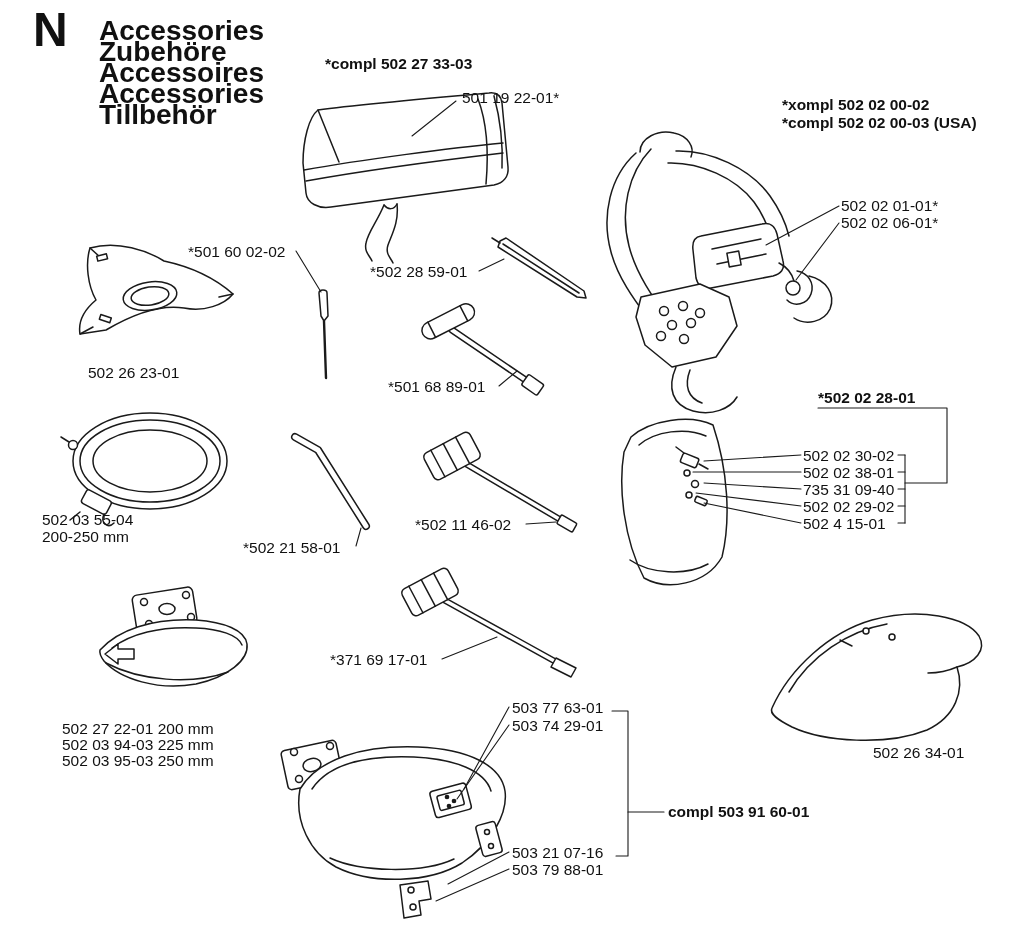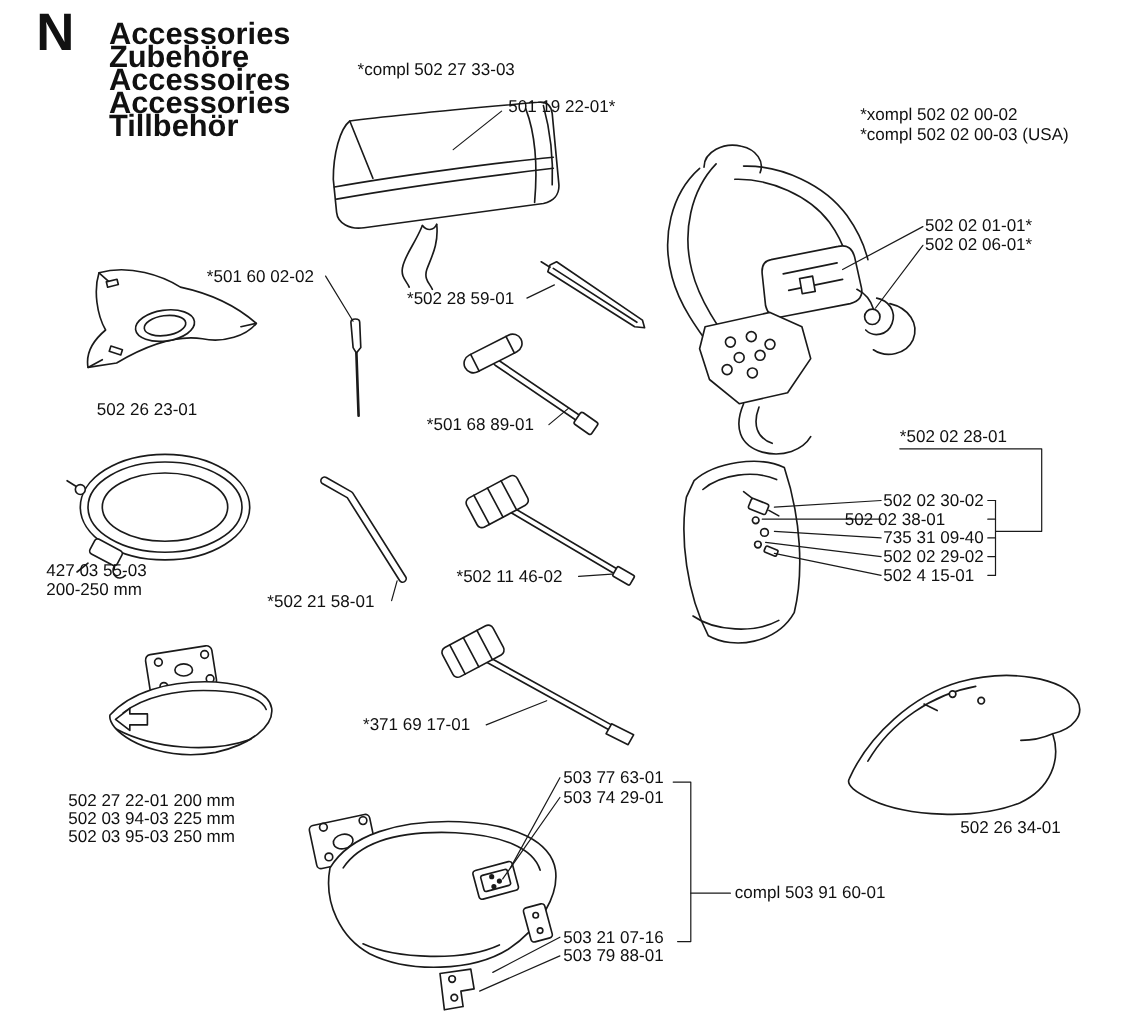--- a/index.html
+++ b/index.html
@@ -1,20 +1,20 @@
 <!DOCTYPE html>
 <html><head>
 <meta charset="utf-8">
 <style>
   html,body{margin:0;padding:0;background:#fff;}
   .page{position:relative;width:1024px;height:936px;background:#fff;overflow:hidden;
         font-family:"Liberation Sans",sans-serif;color:#111;}
   .art{position:absolute;left:0;top:0;}
   .lbl{position:absolute;font-size:15.5px;line-height:17px;white-space:nowrap;color:#111;}
-  .b{font-weight:normal;}
+  .b{font-weight:bold;}
   .section-letter{position:absolute;left:33px;top:6px;font-size:48px;font-weight:bold;line-height:1;}
   .titles{position:absolute;left:99px;top:20px;}
   .titles div{font-size:28px;font-weight:bold;line-height:21px;}
 </style>
 </head>
 <body>
 
 <div class="page">
 
   <svg class="art" width="1024" height="936" viewBox="0 0 1024 936">
@@ -253,25 +253,25 @@
   <div class="lbl b" style="left:782px;top:96px">*xompl 502 02 00-02</div>
   <div class="lbl b" style="left:782px;top:114px">*compl 502 02 00-03 (USA)</div>
   <div class="lbl" style="left:841px;top:197px">502 02 01-01*</div>
   <div class="lbl" style="left:841px;top:214px">502 02 06-01*</div>
   <div class="lbl" style="left:188px;top:243px">*501 60 02-02</div>
   <div class="lbl" style="left:370px;top:263px">*502 28 59-01</div>
   <div class="lbl" style="left:88px;top:364px">502 26 23-01</div>
   <div class="lbl" style="left:388px;top:378px">*501 68 89-01</div>
   <div class="lbl b" style="left:818px;top:389px">*502 02 28-01</div>
   <div class="lbl" style="left:803px;top:447px">502 02 30-02</div>
-  <div class="lbl" style="left:768px;top:464px">502 02 38-01</div>
+  <div class="lbl" style="left:803px;top:464px">502 02 38-01</div>
   <div class="lbl" style="left:803px;top:481px">735 31 09-40</div>
   <div class="lbl" style="left:803px;top:498px">502 02 29-02</div>
   <div class="lbl" style="left:803px;top:515px">502 4 15-01</div>
-  <div class="lbl" style="left:42px;top:511px">427 03 55-03</div>
+  <div class="lbl" style="left:42px;top:511px">502 03 55-04</div>
   <div class="lbl" style="left:42px;top:528px">200-250 mm</div>
   <div class="lbl" style="left:243px;top:539px">*502 21 58-01</div>
   <div class="lbl" style="left:415px;top:516px">*502 11 46-02</div>
   <div class="lbl" style="left:330px;top:651px">*371 69 17-01</div>
   <div class="lbl" style="left:62px;top:720px">502 27 22-01 200 mm</div>
   <div class="lbl" style="left:62px;top:736px">502 03 94-03 225 mm</div>
   <div class="lbl" style="left:62px;top:752px">502 03 95-03 250 mm</div>
   <div class="lbl" style="left:512px;top:699px">503 77 63-01</div>
   <div class="lbl" style="left:512px;top:717px">503 74 29-01</div>
   <div class="lbl b" style="left:668px;top:803px">compl 503 91 60-01</div>

